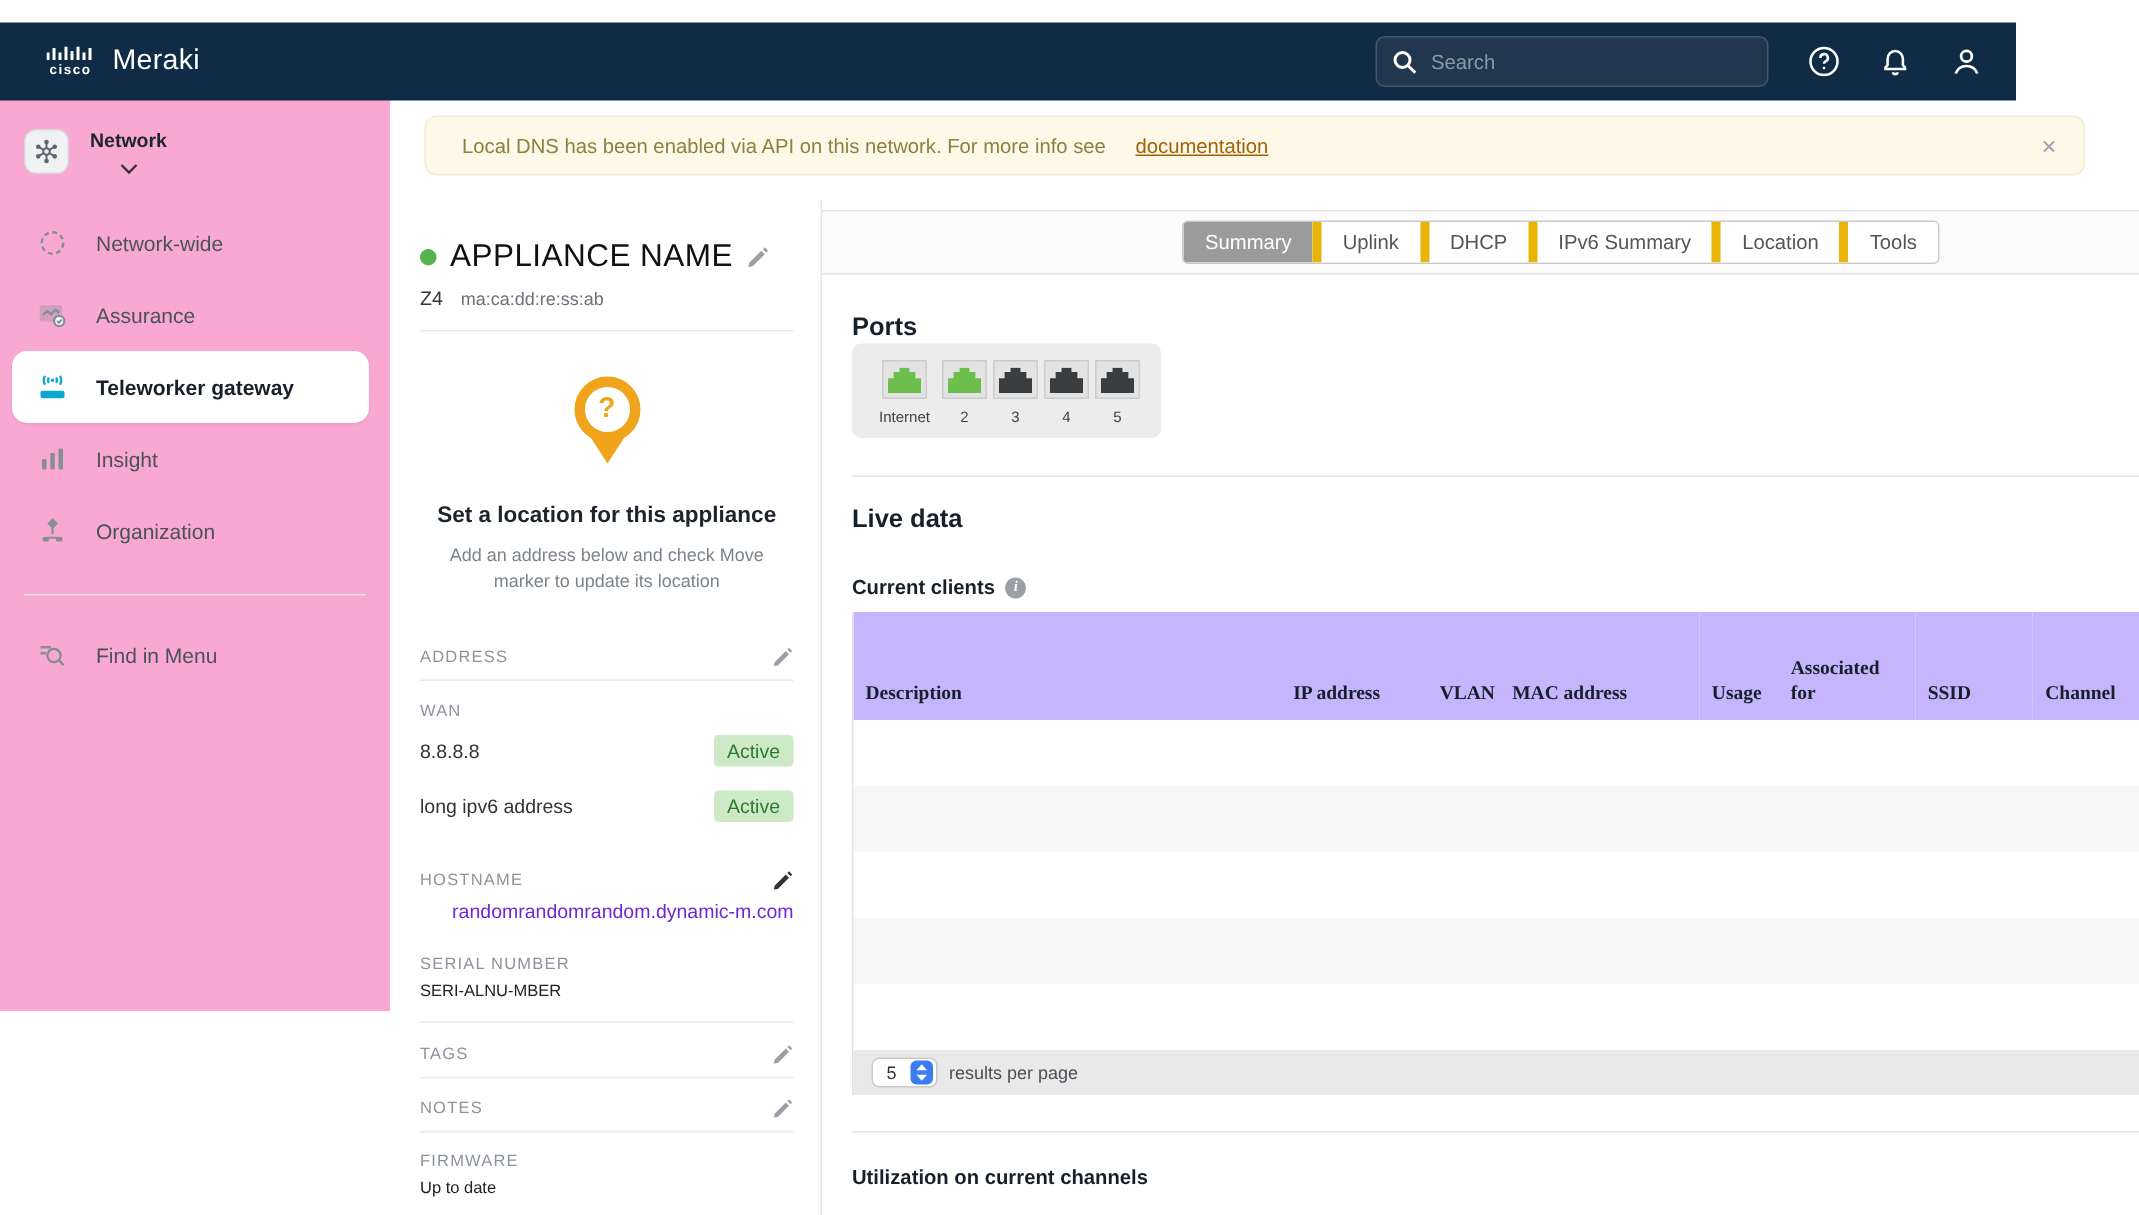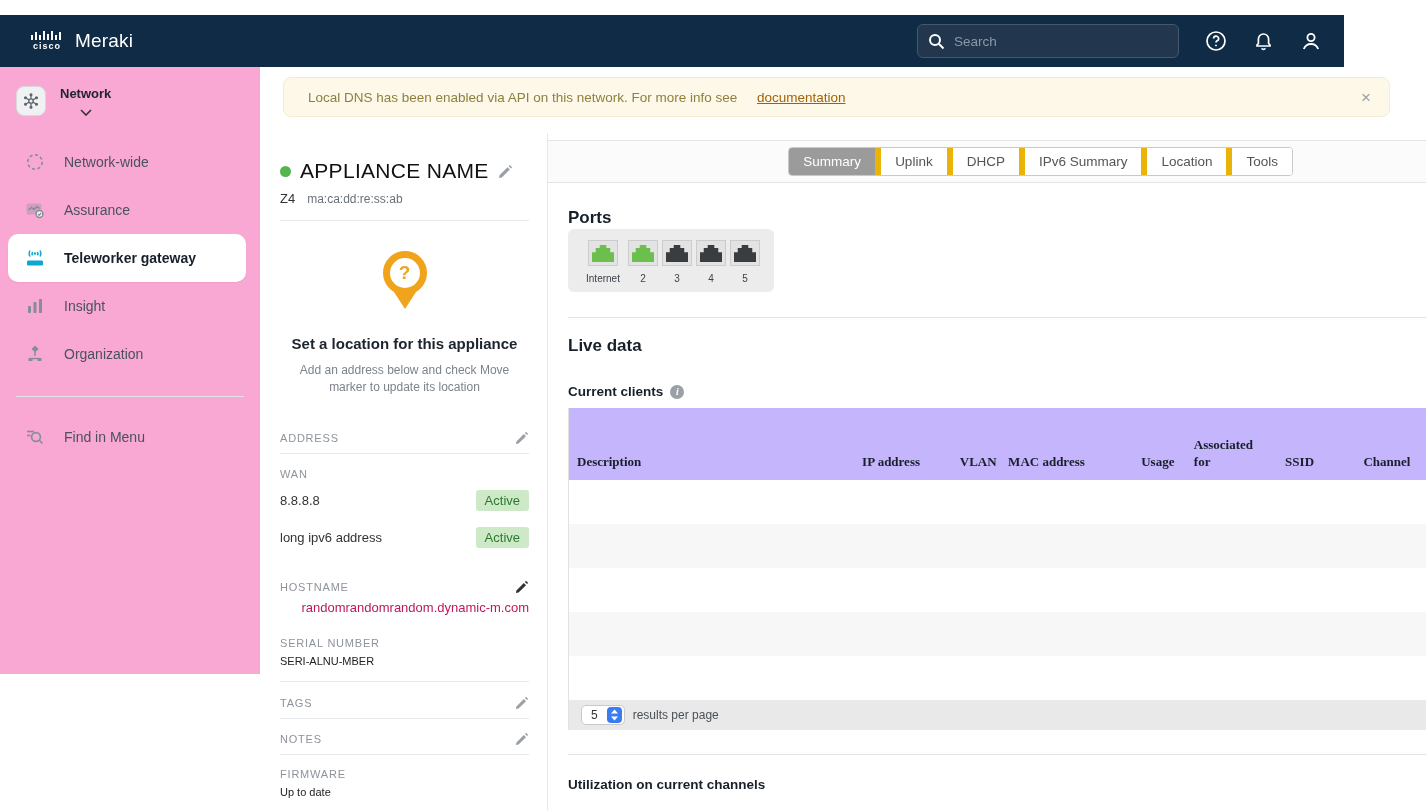--- a/index.html
+++ b/index.html
@@ -70,21 +70,21 @@
     border-top:17px solid #f0a41c; margin-top:-3px; }
   .loc-title { font-size:15px; font-weight:bold; color:#1c242d; margin-top:26px; }
   .loc-hint { font-size:12px; color:#7c838b; margin:10px auto 0; width:230px; line-height:1.45; }
 
   .field-label { font-size:11px; letter-spacing:.8px; color:#8d939b; }
   .field-row { display:flex; align-items:center; justify-content:space-between; }
   .sect { margin-top:26px; }
   .wan-row { display:flex; align-items:center; justify-content:space-between; margin-top:10px; }
   .wan-ip { font-size:13px; color:#333; }
   .badge-active { background:#cde9c8; color:#2c7a2e; font-size:13px; padding:3px 9px; border-radius:3px; }
-  .host-val { font-size:13px; color:#be185d; text-align:right; margin-top:6px; white-space:nowrap; }
+  .host-val { font-size:13px; color:#6d28d9; text-align:right; margin-top:6px; white-space:nowrap; }
   .plain-val { font-size:11px; color:#222; margin-top:6px; }
 
   
   .main { flex:1; min-width:0; position:relative; }
   .tabstrip { margin-top:7px; height:43px; background:#fbfbfb; border-top:1px solid #e4e4e4;
     border-bottom:1px solid #e4e4e4; display:flex; align-items:center; justify-content:flex-end;
     padding-right:133px; }
   .tabs { display:flex; border:1px solid #c9c9c9; border-radius:4px; overflow:hidden; background:#fff; }
   .tab { font-size:13.5px; color:#555; padding:6px 14px; border-left:6px solid #eab308; cursor:pointer;
     background:#fff; white-space:nowrap; }

